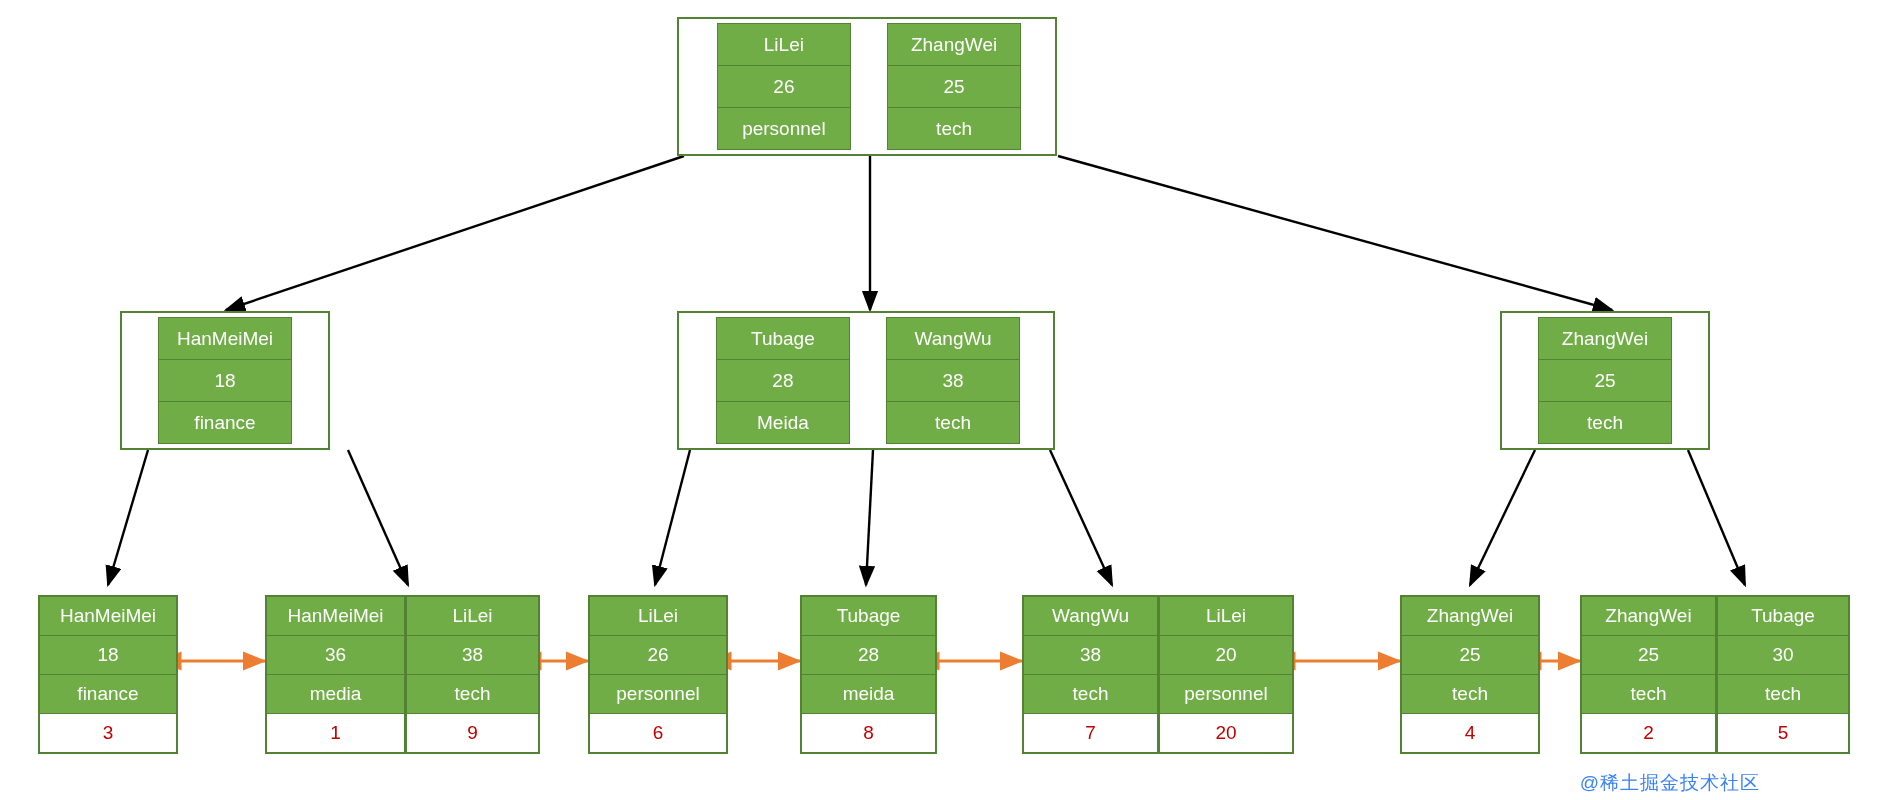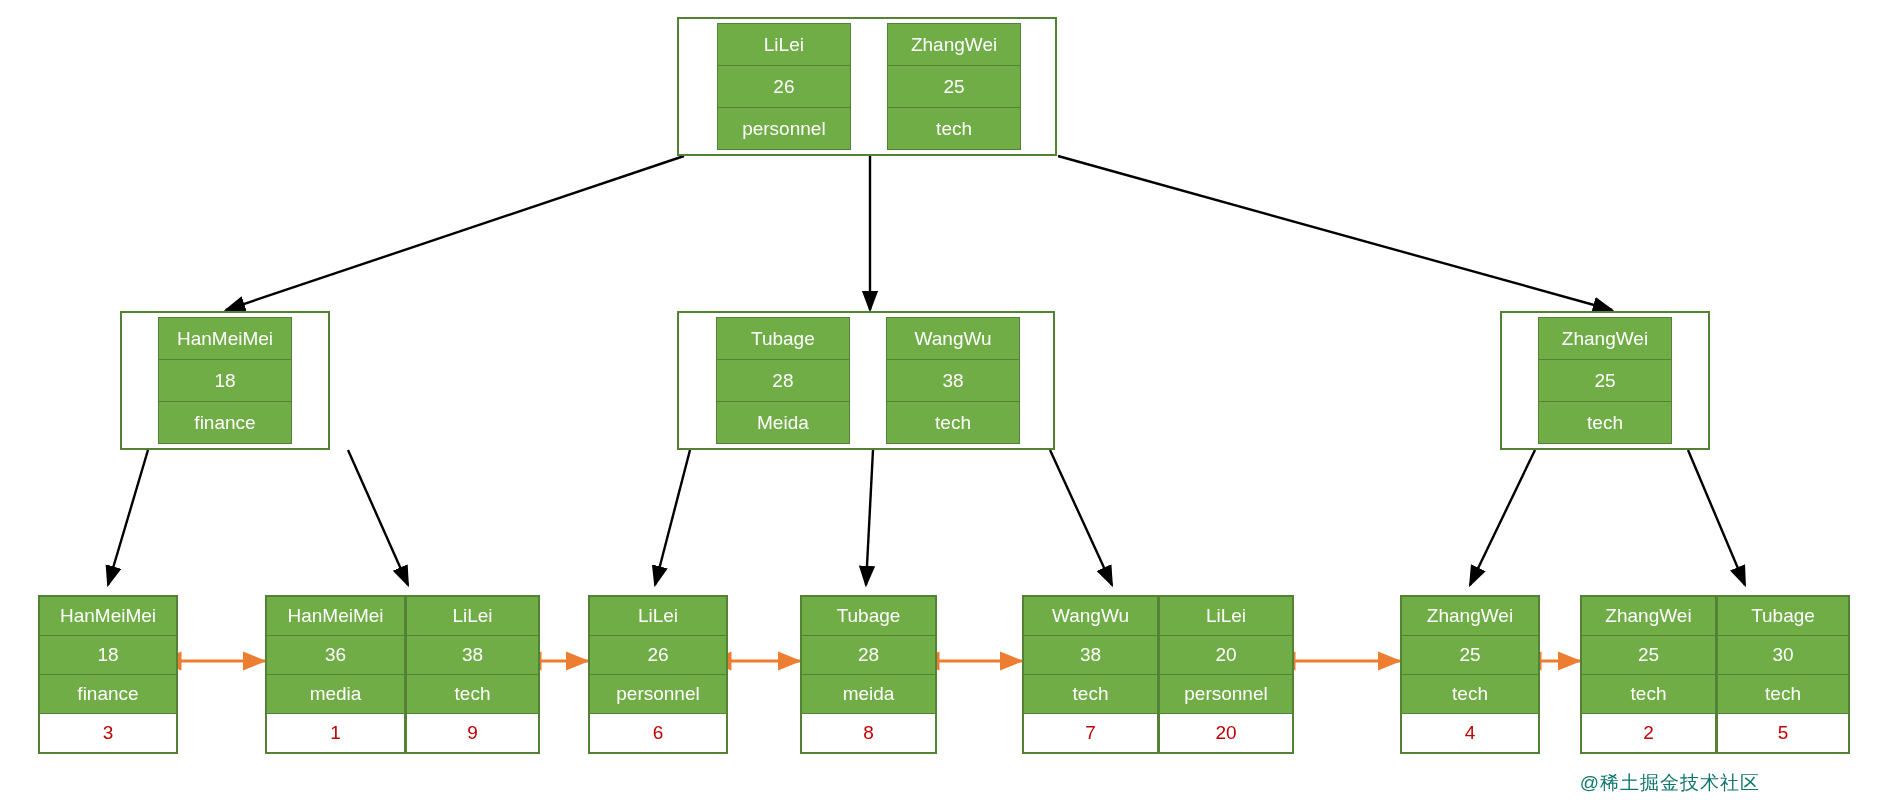--- a/index.html
+++ b/index.html
@@ -21,21 +21,21 @@
   
   .leaf{position:absolute;box-sizing:border-box;display:flex;flex-direction:row;align-items:stretch;}
   .leafcol{box-sizing:border-box;display:flex;flex-direction:column;border:2px solid #548235;
            border-right-width:1px;}
   .leafcol:last-child{border-right-width:2px;}
   .leafcol .lrow{height:38px;display:flex;align-items:center;justify-content:center;
            background:#70ad47;color:#ffffff;font-size:19px;border-bottom:1px solid #548235;
            white-space:nowrap;}
   .leafcol .lrow.idrow{background:#ffffff;color:#c00000;border-bottom:none;font-size:19px;}
 
-  .watermark{position:absolute;right:10px;bottom:4px;color:#0f766e;font-size:19px;
+  .watermark{position:absolute;right:10px;bottom:4px;color:#3b82f6;font-size:19px;
              letter-spacing:1px;white-space:nowrap;}
 </style>
 </head>
 <body>
 
 <div id="stage">
 
   <svg id="links" viewBox="0 0 1881 800">
     <defs>
       <marker id="ah" markerWidth="10" markerHeight="10" refX="8" refY="3.4" orient="auto" markerUnits="strokeWidth">

